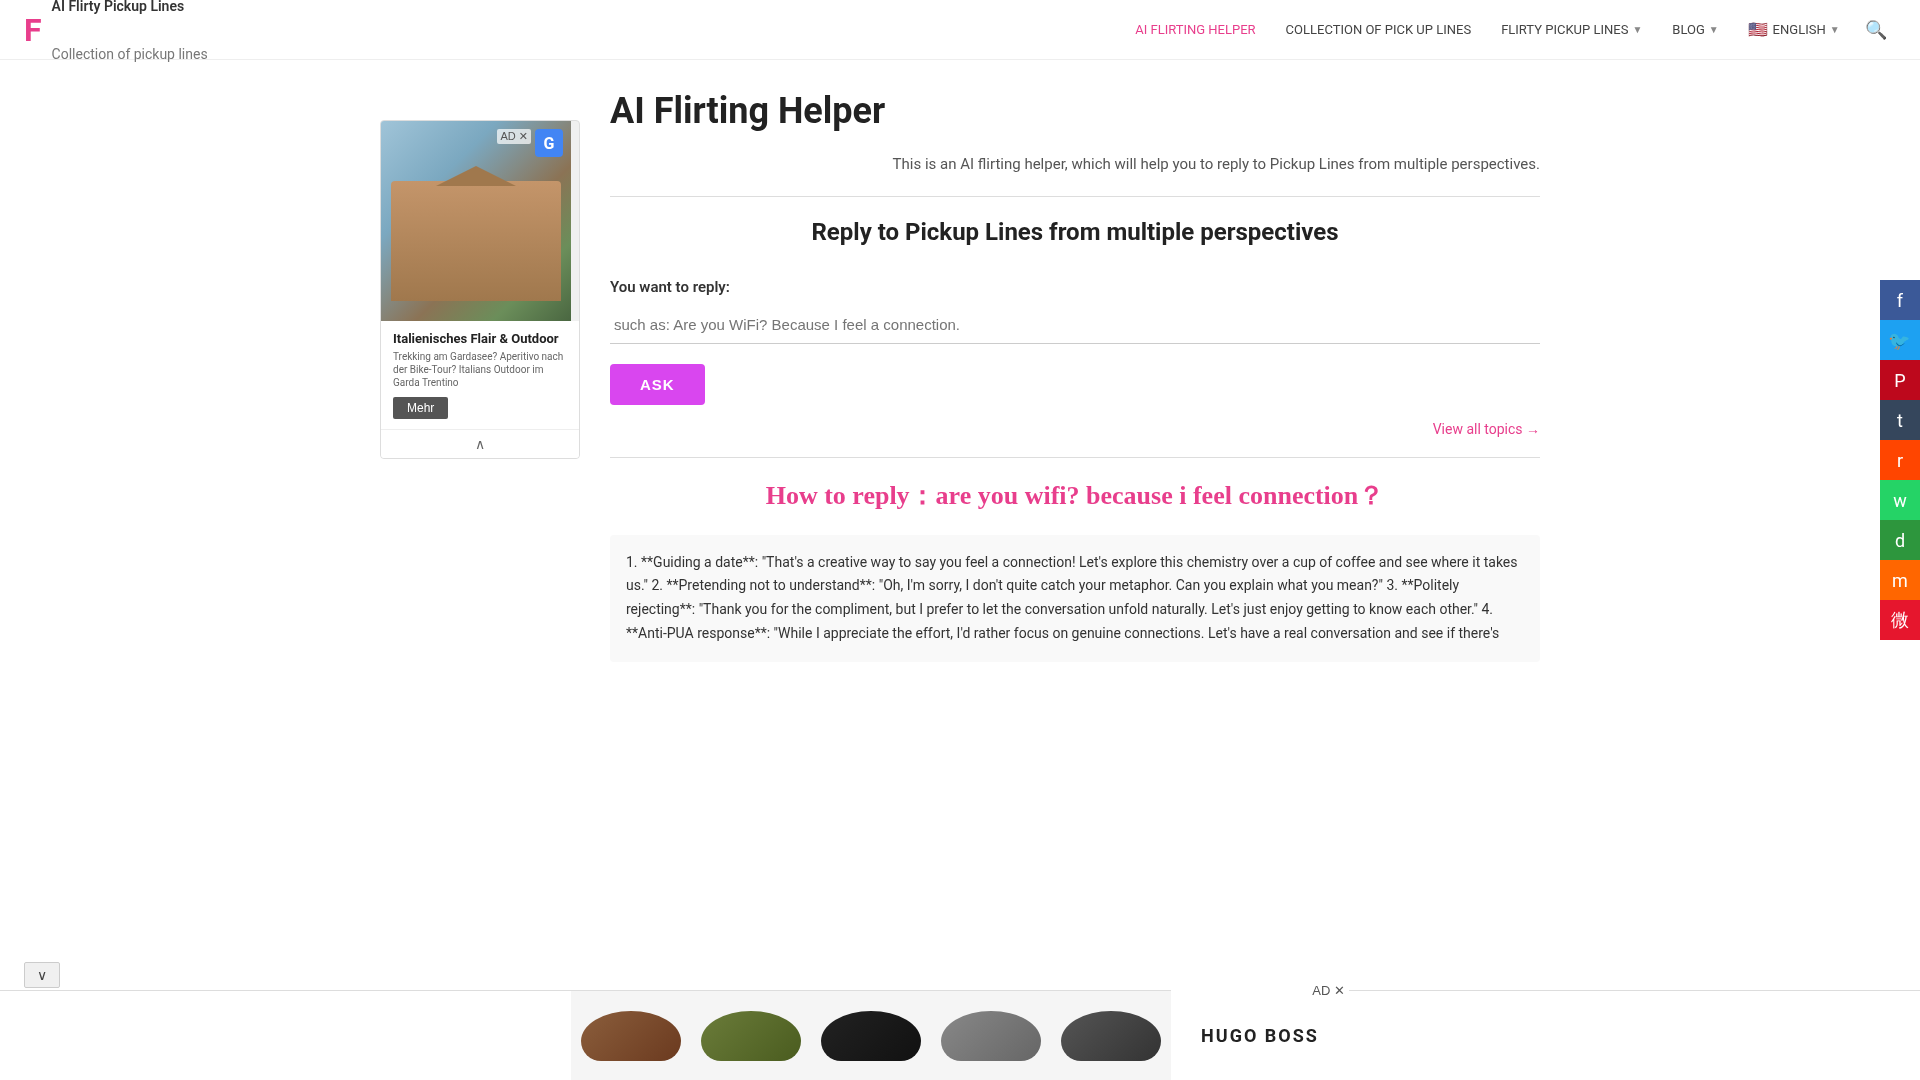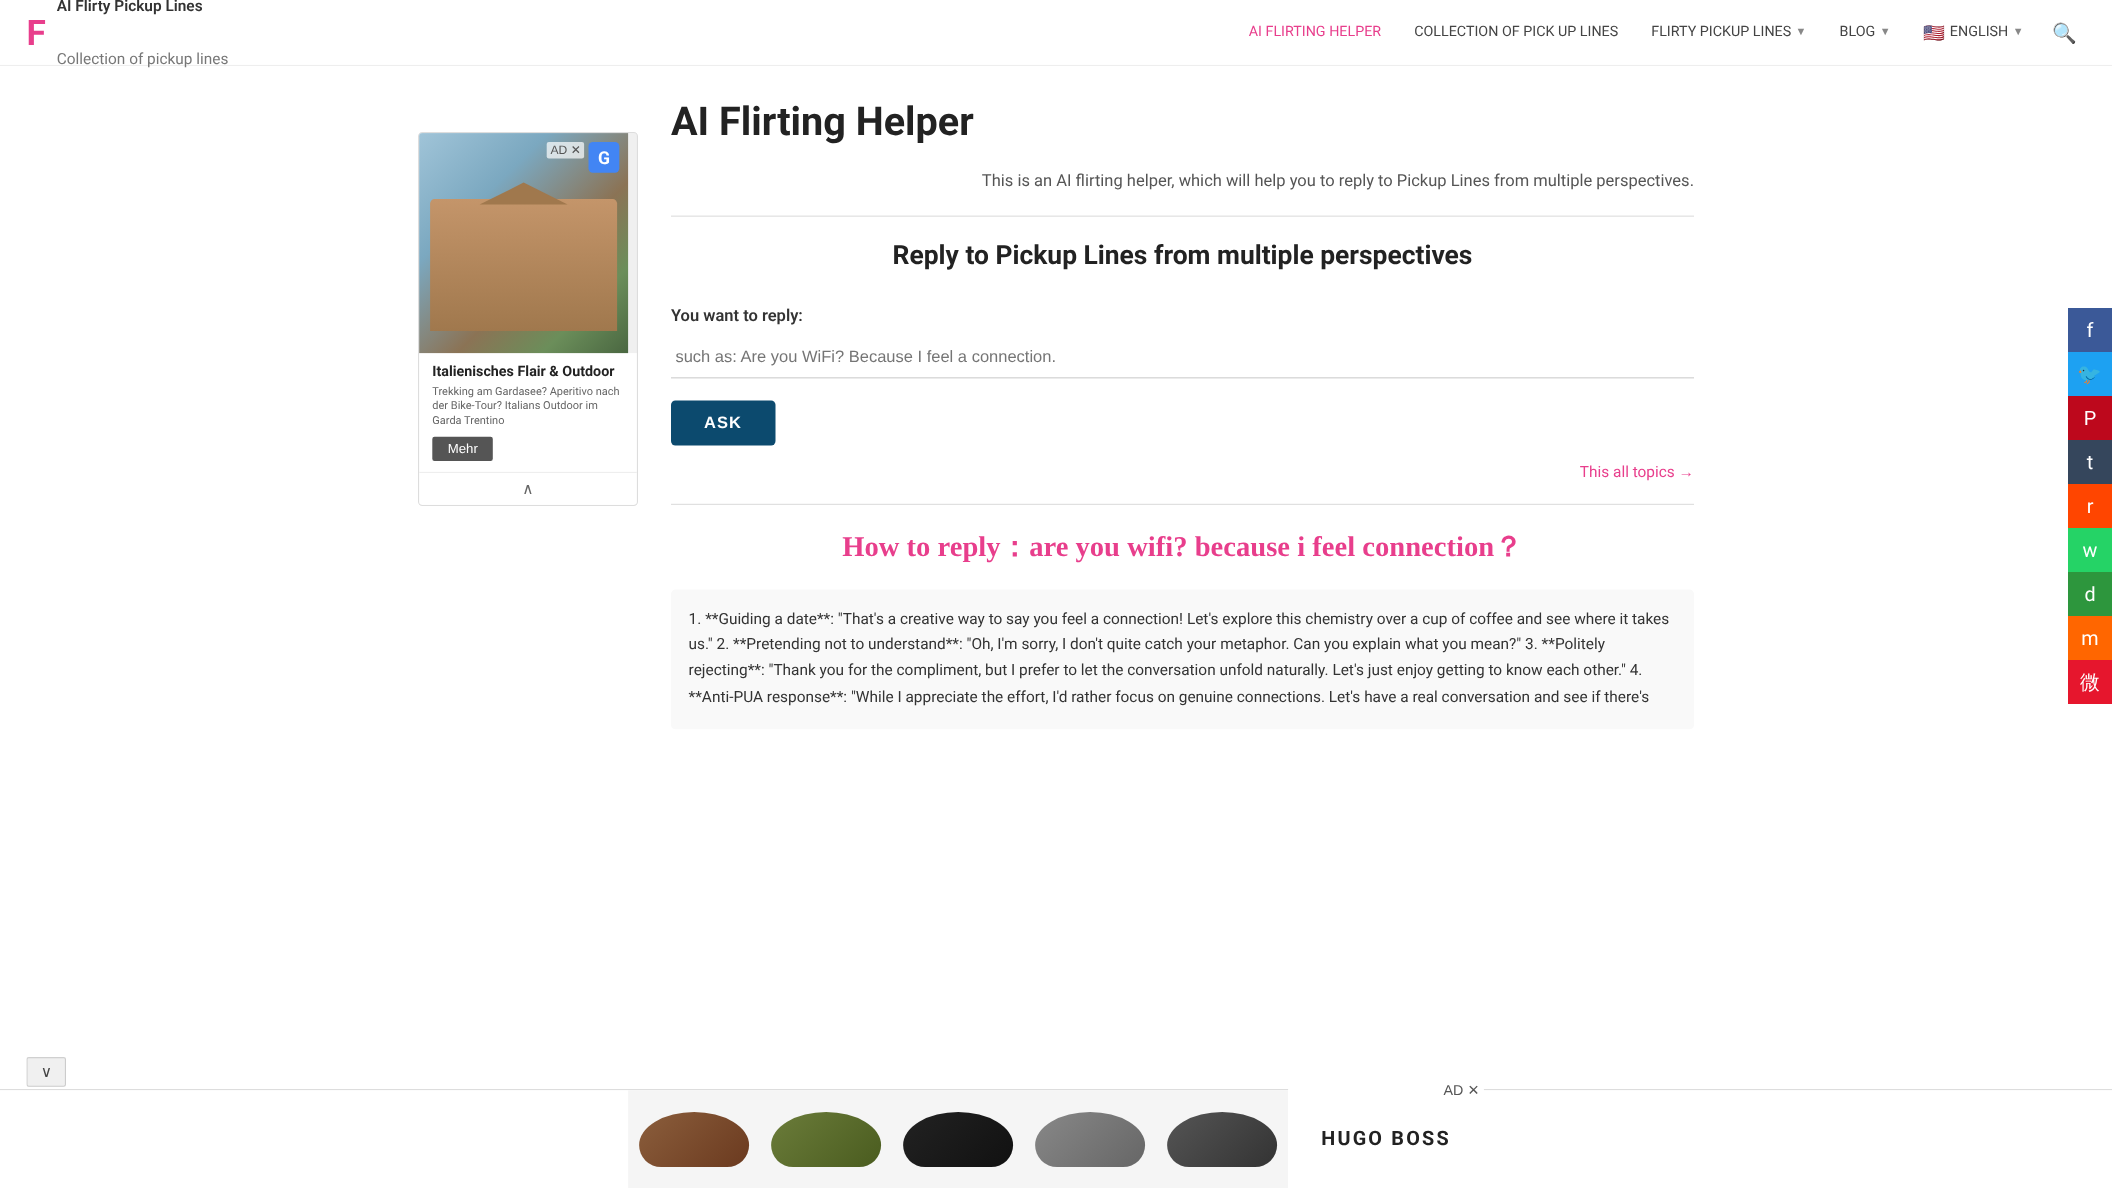--- a/index.html
+++ b/index.html
@@ -229,21 +229,21 @@
       border: none;
       border-bottom: 1px solid #ccc;
       padding: 10px 4px;
       font-size: 15px;
       color: #999;
       outline: none;
       background: transparent;
       margin-bottom: 20px;
     }
     .ask-btn {
-      background: #0c4a6e;
+      background: #d946ef;
       color: #fff;
       border: none;
       padding: 12px 30px;
       font-size: 15px;
       font-weight: 700;
       cursor: pointer;
       border-radius: 4px;
       letter-spacing: 1px;
     }
     .view-all-link {
@@ -440,21 +440,21 @@
 
     <hr class="divider">
 
     <h2 class="section-heading">Reply to Pickup Lines from multiple perspectives</h2>
 
     <label class="form-label">You want to reply:</label>
     <input class="reply-input" type="text" placeholder="such as: Are you WiFi? Because I feel a connection." style="">
 
     <button class="ask-btn">ASK</button>
 
-    <a class="view-all-link">This all topics →</a>
+    <a class="view-all-link">View all topics →</a>
 
     <hr class="divider">
 
     <h2 class="result-heading">How to reply：are you wifi? because i feel connection？</h2>
 
     <div class="result-text">1. **Guiding a date**: "That's a creative way to say you feel a connection! Let's explore this chemistry over a cup of coffee and see where it takes us." 2. **Pretending not to understand**: "Oh, I'm sorry, I don't quite catch your metaphor. Can you explain what you mean?" 3. **Politely rejecting**: "Thank you for the compliment, but I prefer to let the conversation unfold naturally. Let's just enjoy getting to know each other." 4. **Anti-PUA response**: "While I appreciate the effort, I'd rather focus on genuine connections. Let's have a real conversation and see if there's</div>
   </main>
 
 </div>
 

